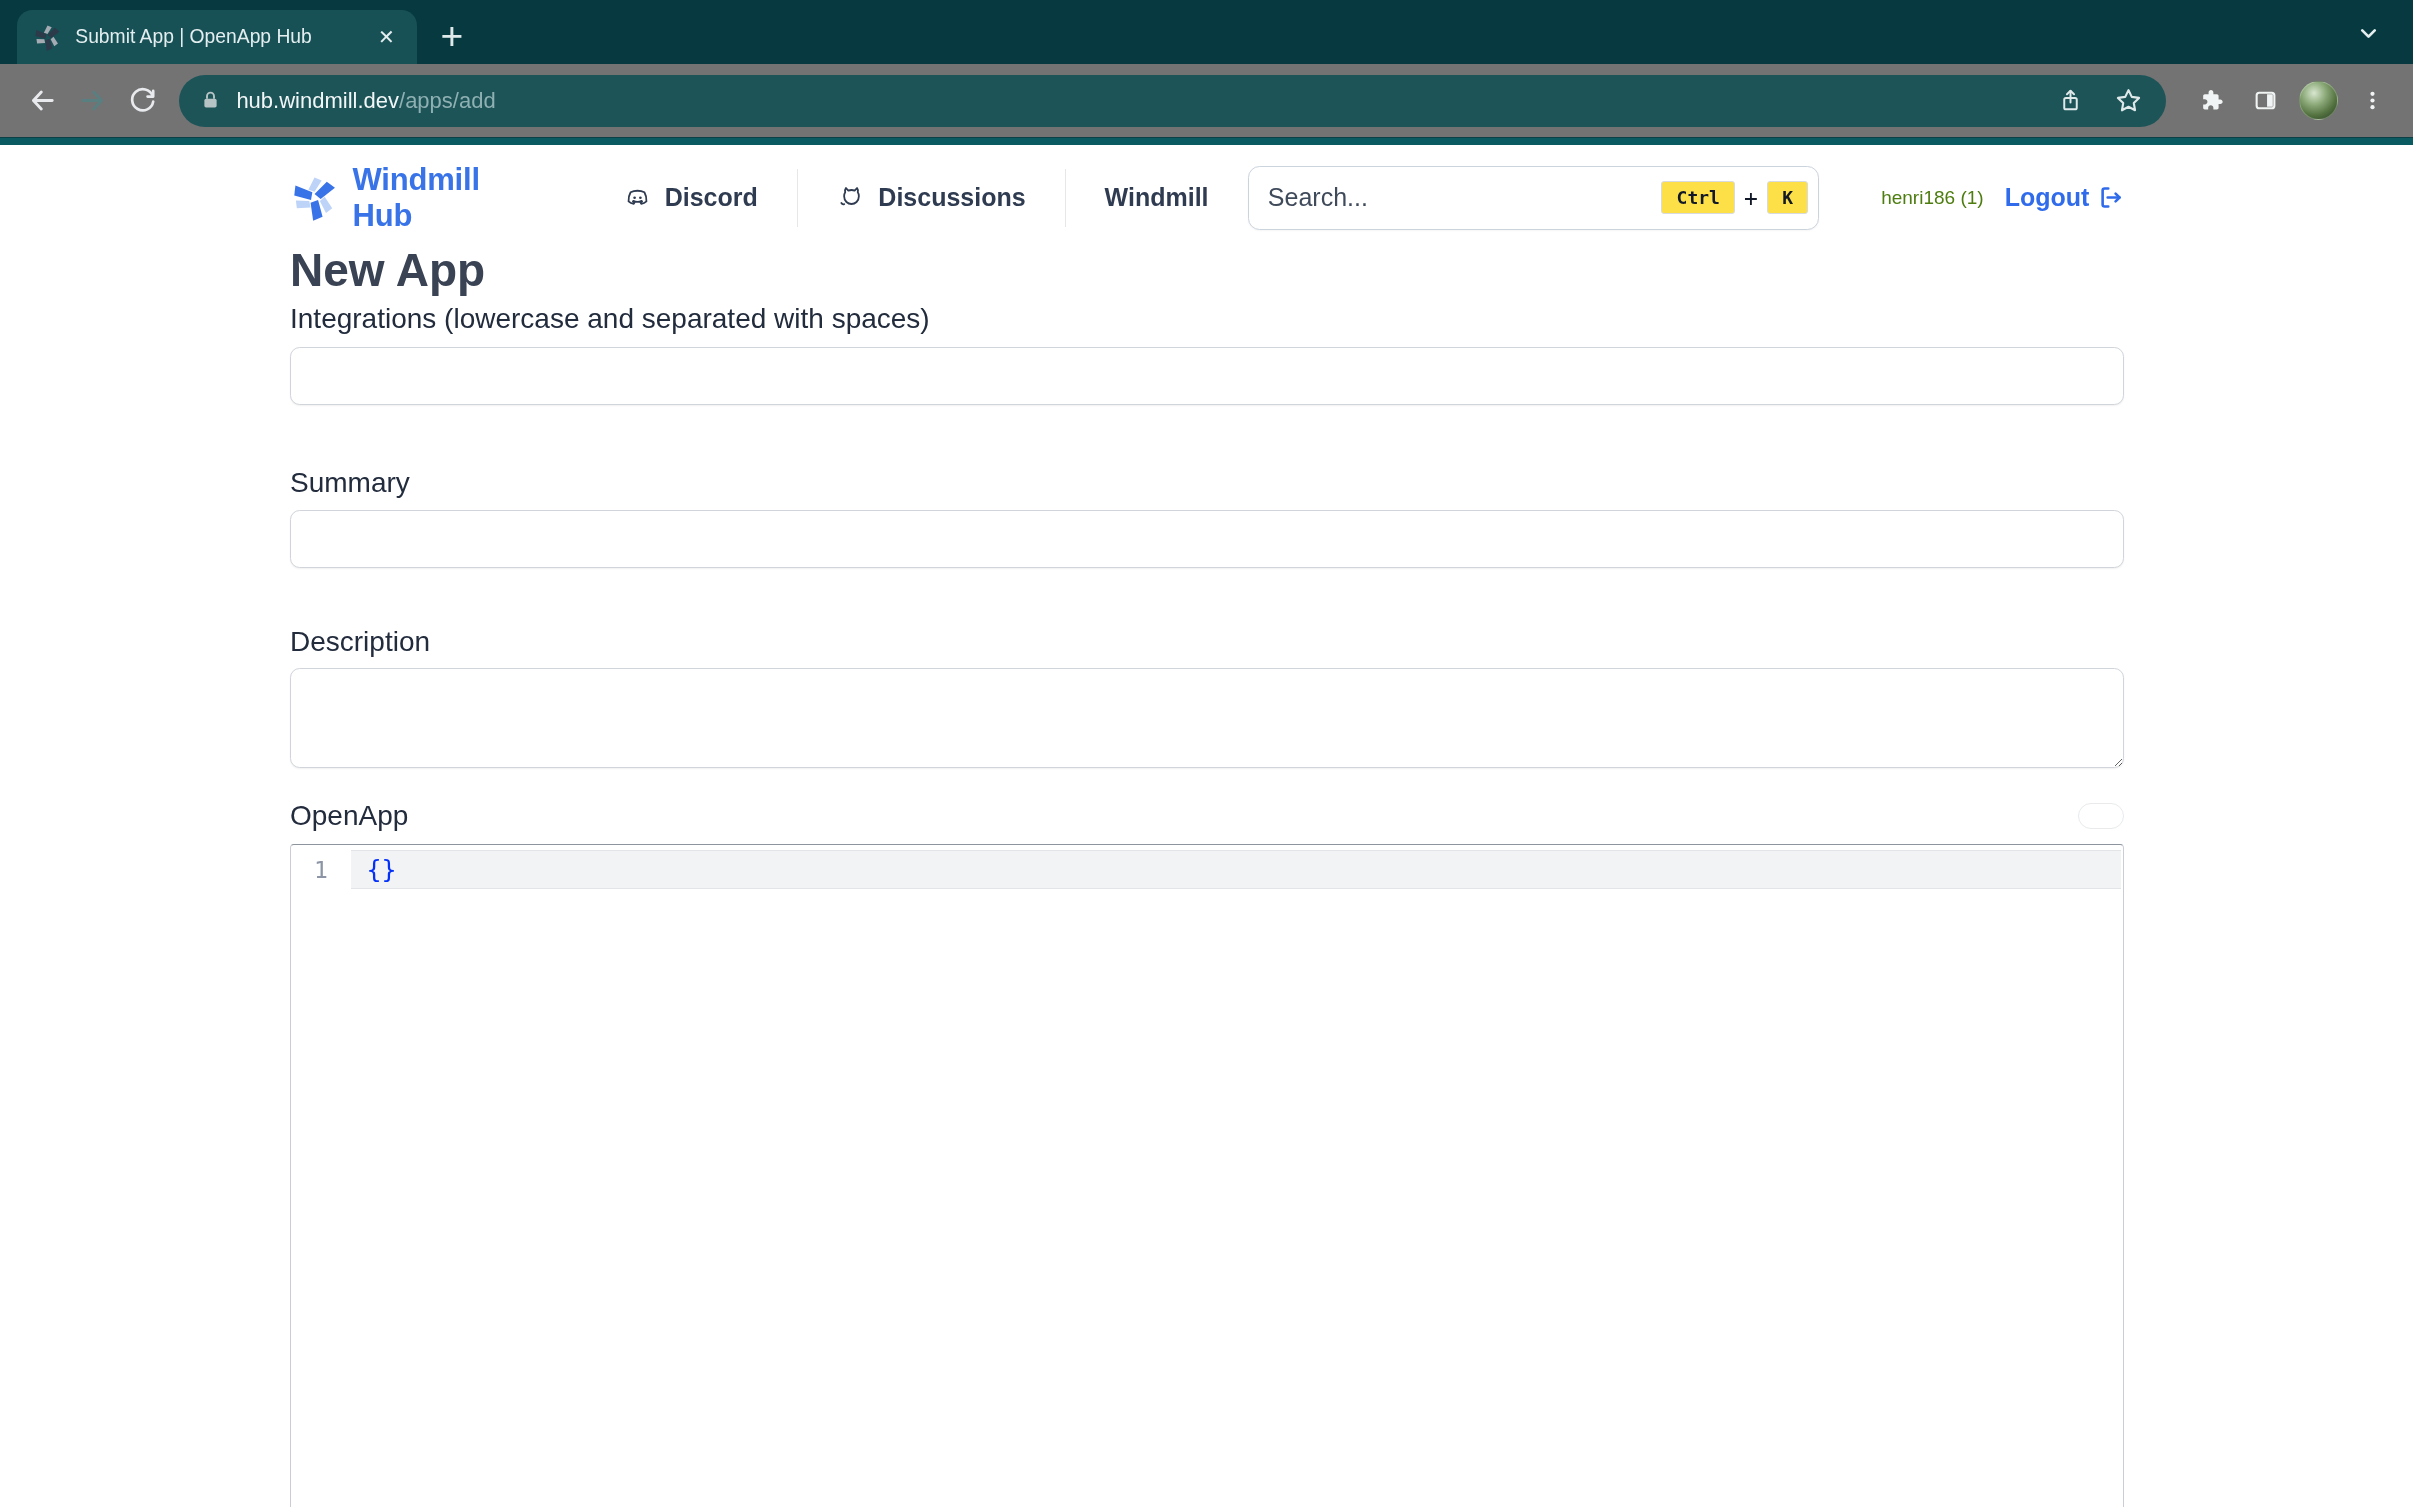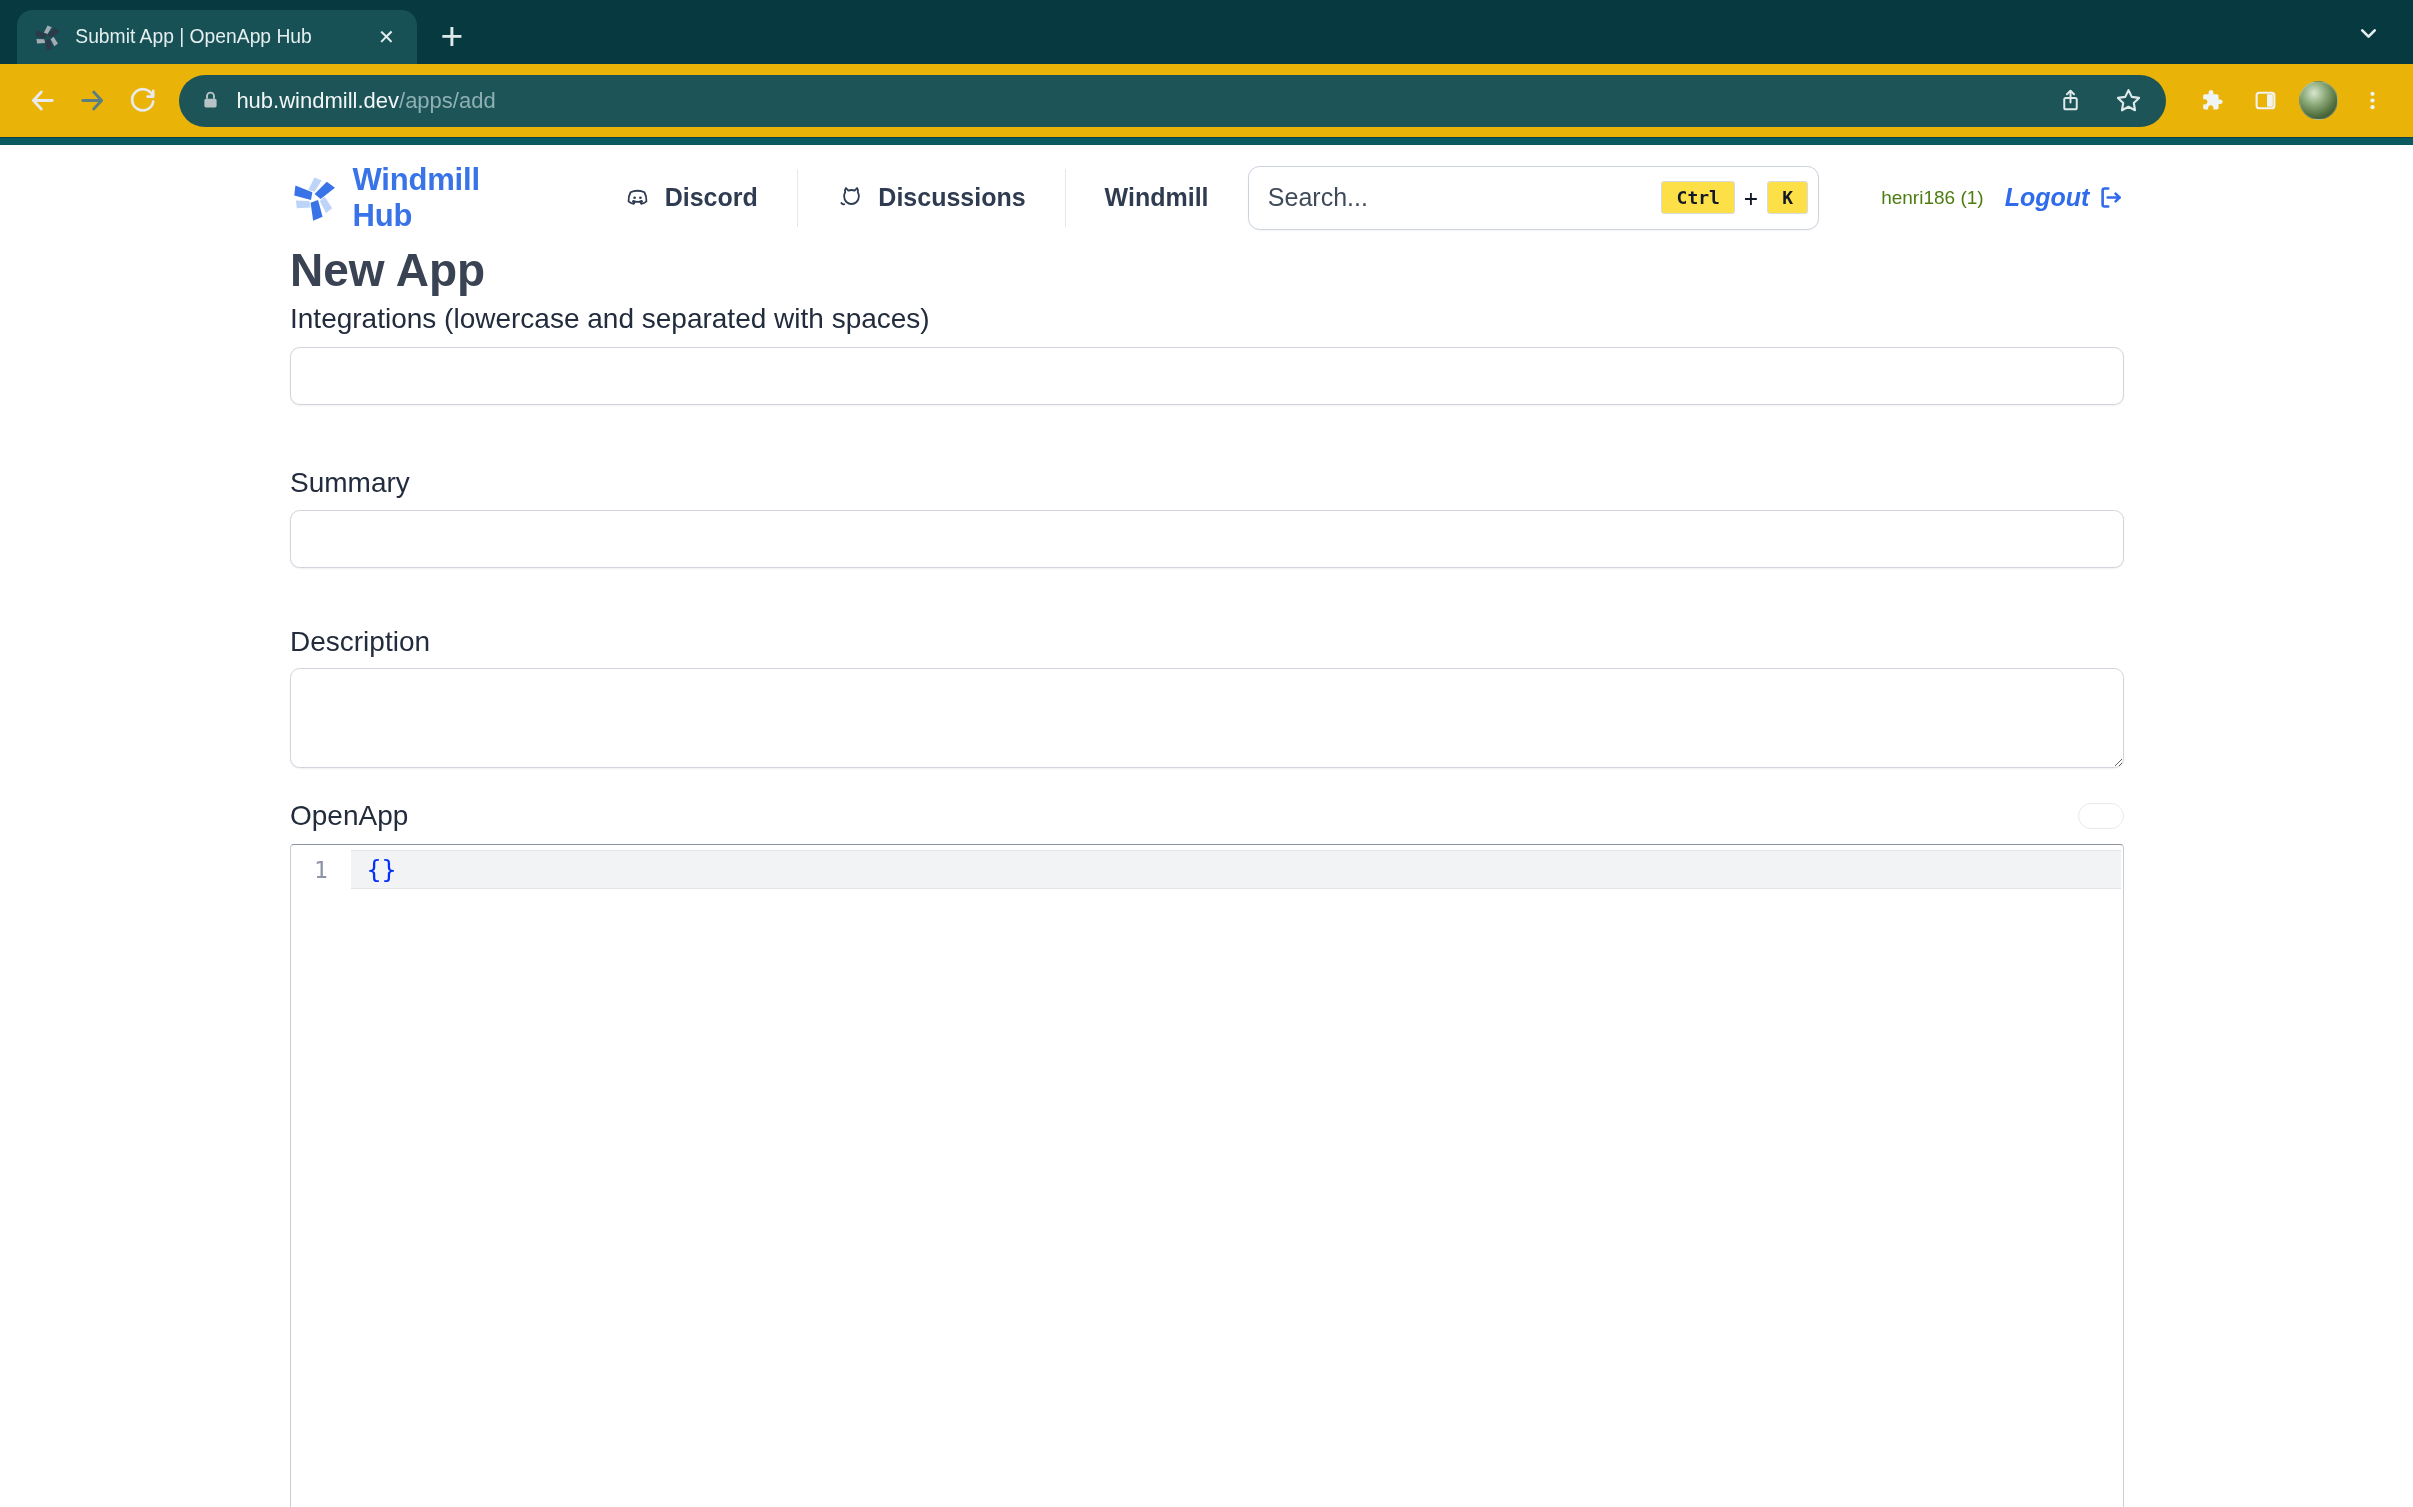--- a/index.html
+++ b/index.html
@@ -27,21 +27,21 @@
     border-radius: 50%; cursor: pointer; flex: 0 0 auto;
   }
   .newtab-btn {
     color: #dfe9ea; font-size: 39px; font-weight: 300; line-height: 1;
     width: 46px; height: 46px; margin-left: 11.6px; margin-bottom: 5.8px;
     display: flex; align-items: center; justify-content: center; border-radius: 50%;
   }
   .tabstrip-chevron { position: absolute; right: 33px; top: 21px; color: #e4eeef; }
 
   .toolbar {
-    height: 73px; background: #eab308;
+    height: 73px; background: #737373;
     display: flex; align-items: center; padding: 0 17.4px;
   }
   .nav-btn {
     width: 50px; height: 50px; border-radius: 50%;
     display: flex; align-items: center; justify-content: center; flex: 0 0 auto;
     color: #e8eaed;
   }
   .nav-btn.disabled { color: #5a7f81; }
   .urlbar {
     flex: 1; height: 52px; margin: 0 11.6px; background: #1d5458;
@@ -91,21 +91,21 @@
   .kbd {
     background: #fde047; border: 1.4px solid #d7dbe0; border-radius: 3px;
     font-family: "DejaVu Sans Mono", monospace; font-size: 18px; font-weight: 700;
     color: #111827; padding: 4.8px 14.5px;
   }
   .kbd-plus { font-size: 23px; color: #111827; margin: 0 8.7px; font-family: "DejaVu Sans Mono", monospace; }
 
   .user-area { margin-left: 62px; display: flex; align-items: center; gap: 21px; }
   .username { font-size: 19px; color: #4d7c0f; white-space: nowrap; }
   .logout { display: flex; align-items: center; gap: 7.7px; cursor: pointer; }
-  .logout-label { font-size: 25px; font-weight: 700; color: #2f6bea; font-style: italic; }
+  .logout-label { font-size: 25px; font-weight: 700; color: #2f6bea; }
 
   .page-title { font-size: 46px; font-weight: 800; color: #3a4354; margin-top: 9.7px; line-height: 1.1; }
 
   .field-label { font-size: 28px; color: #222c3d; display: block; }
   .lbl-integrations { margin-top: 7.7px; }
   .text-input {
     width: 100%; height: 58px; margin-top: 11.6px;
     border: 1px solid #d1d5db; border-radius: 9.7px; background: #fff;
     box-shadow: 0 1px 1.9px rgba(0,0,0,0.06);
     font-size: 25px; padding: 0 17.4px; color: #111827; outline: none;

